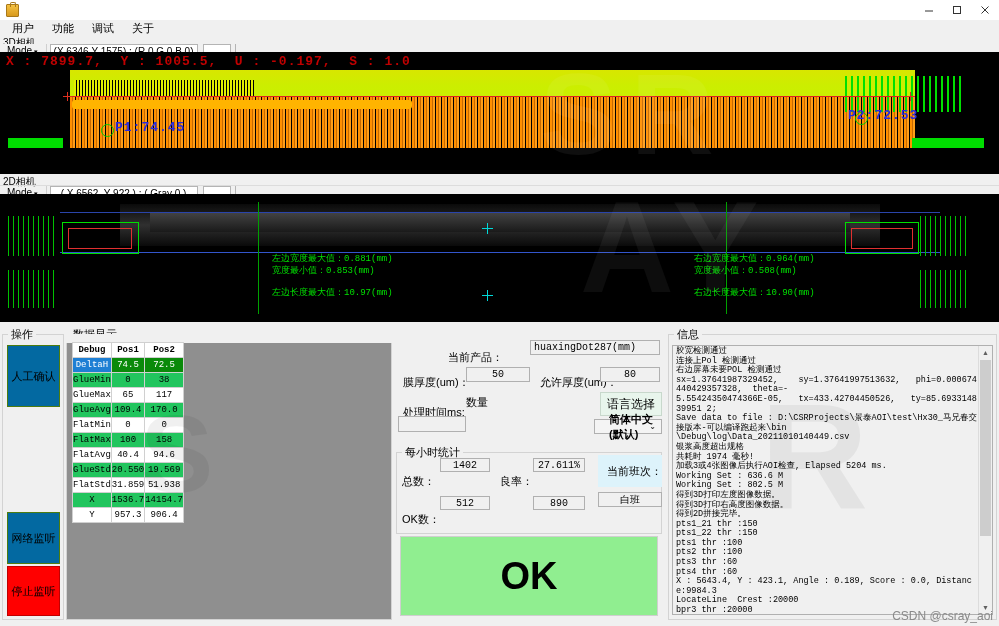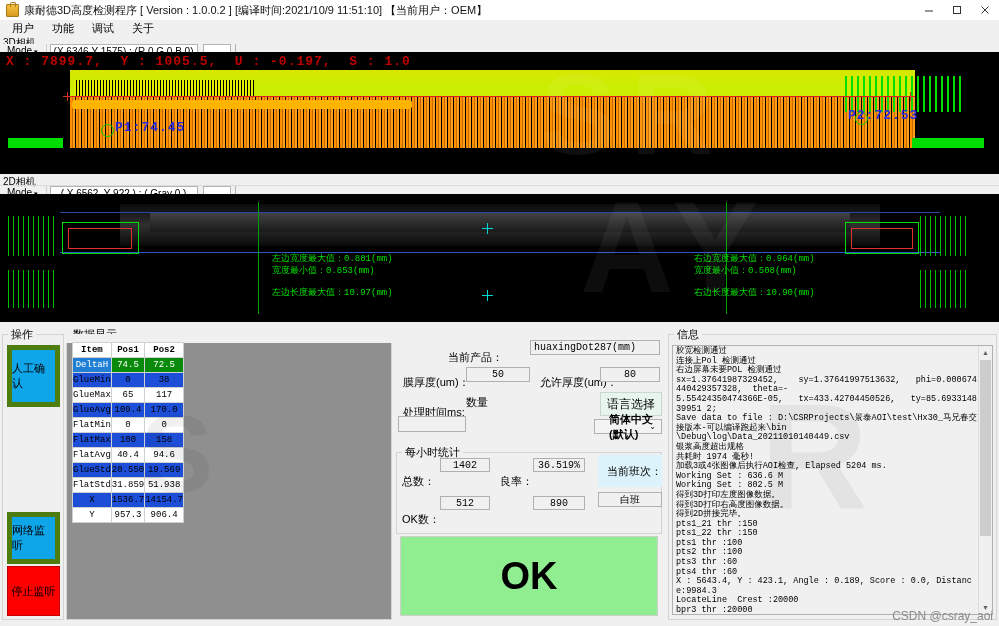--- a/index.html
+++ b/index.html
@@ -88,35 +88,35 @@
   .v2-cross:before{left:5px;top:0;width:1px;height:11px;}
   .v2-cross:after{left:0;top:5px;width:11px;height:1px;}
   .anno{position:absolute;font-family:"Liberation Mono","DejaVu Sans Mono",monospace;
      font-size:9px;color:#00e000;white-space:nowrap;}
 
   
   .group{position:absolute;border:1px solid #d3d3d3;background:#f0f0f0;box-sizing:border-box;}
   .group-title{position:absolute;font-size:11px;color:#000;background:#f0f0f0;padding:0 3px;top:-8px;left:5px;white-space:nowrap;}
 
   .opbtn{
-    position:absolute;background:#0ea5e9;border:5px solid #4d7c0f;
+    position:absolute;background:#0369a1;border:1px solid #4d7c0f;
     display:flex;align-items:center;justify-content:center;
     font-size:11px;color:#000;box-sizing:border-box;
   }
   .opbtn.red{background:#ff0000;color:#000;border:1px solid #c00000;}
 
   
   .tbl{position:absolute;border-collapse:collapse;background:#fff;font-size:9px;
        font-family:"Liberation Mono","DejaVu Sans Mono",monospace;}
   .tbl th,.tbl td{border:1px solid #d0d0d0;text-align:center;height:14px;padding:0;font-weight:normal;}
   .tbl th{background:#fff;font-weight:bold;font-size:9px;}
   .tbl td.c0{text-align:center;}
   .tbl tr.sel td{background:#0a8a0a;color:#fff;}
   .tbl tr.sel td.c0{background:#1e7fd4;color:#fff;}
-  .tbl tr.alt td{background:#1d4ed8;}
+  .tbl tr.alt td{background:#22c55e;}
 
   
   .lbl{position:absolute;font-size:11px;color:#000;white-space:nowrap;}
   .fld{position:absolute;background:#f0f0f0;border:1px solid #b0b0b0;
        font-size:10px;text-align:center;box-sizing:border-box;
        display:flex;align-items:center;justify-content:center;
        font-family:"Liberation Mono","DejaVu Sans Mono",monospace;}
   .fld.left{justify-content:flex-start;padding-left:3px;}
   .langbtn{position:absolute;background:#e8f5ec;border:1px solid #c8d8cc;
        display:flex;align-items:center;justify-content:center;font-size:12px;color:#000;box-sizing:border-box;}
@@ -146,21 +146,20 @@
   .csdn{position:absolute;right:6px;bottom:3px;font-size:12px;color:#8a8a8a;}
   .divider{position:absolute;background:#dcdcdc;height:1px;}
 </style>
 </head>
 <body>
 
 <div id="app">
 
   <div class="titlebar">
     <span class="title-icon"></span>
-    <span class="title-text">康耐德3D高度检测程序 [ Version : 1.0.0.2 ] [编译时间:2021/10/9 11:51:10] 【当前用户：OEM】</span>
     <div class="wincontrols">
       <div class="wc">
         <svg width="10" height="10" viewBox="0 0 10 10">
             <line x1="1" y1="6" x2="9" y2="6" stroke="#333" stroke-width="1"></line>
           </svg>
       </div>
       <div class="wc">
         <svg width="10" height="10" viewBox="0 0 10 10">
             <rect x="1.5" y="1.5" width="7" height="7" fill="none" stroke="#333" stroke-width="1"></rect>
           </svg>
@@ -277,21 +276,21 @@
   <div class="opbtn red" style="left:7px;top:566px;width:53px;height:50px;">停止监听</div>
 
   <div class="group" style="left:66px;top:334px;width:326px;height:286px;background:#8f8f8f;">
     <span class="group-title" style="background:#f0f0f0;left:3px;top:-8px;color:#000;">数据显示</span>
   </div>
   <div style="position:absolute;left:66px;top:334px;width:326px;height:9px;background:#f0f0f0;"></div>
 
   <table class="tbl" style="left:72px;top:342px;width:104px;">
     <thead>
       <tr>
-        <th style="width:36px;">Item</th>
+        <th style="width:36px;">Debug</th>
         <th style="width:34px;">Pos1</th>
         <th style="width:34px;">Pos2</th>
       </tr>
     </thead>
     <tbody id="tbl-body">
         <tr class="sel">
           <td class="c0">DeltaH</td>
           <td>74.5</td>
           <td>72.5</td>
         </tr>
@@ -366,21 +365,21 @@
     <span>简体中文(默认)</span>
     <span class="arrow">⌄</span>
   </div>
 
   <div class="group" style="left:396px;top:452px;width:266px;height:82px;">
     <span class="group-title">每小时统计</span>
   </div>
   <div class="fld" style="left:440px;top:458px;width:50px;height:14px;">1402</div>
   <div class="lbl" style="left:402px;top:474px;">总数：</div>
 
-  <div class="fld" style="left:533px;top:458px;width:52px;height:14px;">36.519%</div>
+  <div class="fld" style="left:533px;top:458px;width:52px;height:14px;">27.611%</div>
   <div class="lbl" style="left:500px;top:474px;">良率：</div>
 
   <div class="shiftbox" style="left:598px;top:455px;width:64px;height:32px;padding-left:9px;">当前班次：</div>
 
   <div class="fld" style="left:440px;top:496px;width:50px;height:14px;">512</div>
   <div class="lbl" style="left:402px;top:512px;">OK数：</div>
 
   <div class="fld" style="left:533px;top:496px;width:52px;height:14px;">890</div>
   <div class="lbl" style="left:500px;top:540px;">NG数：</div>
 

